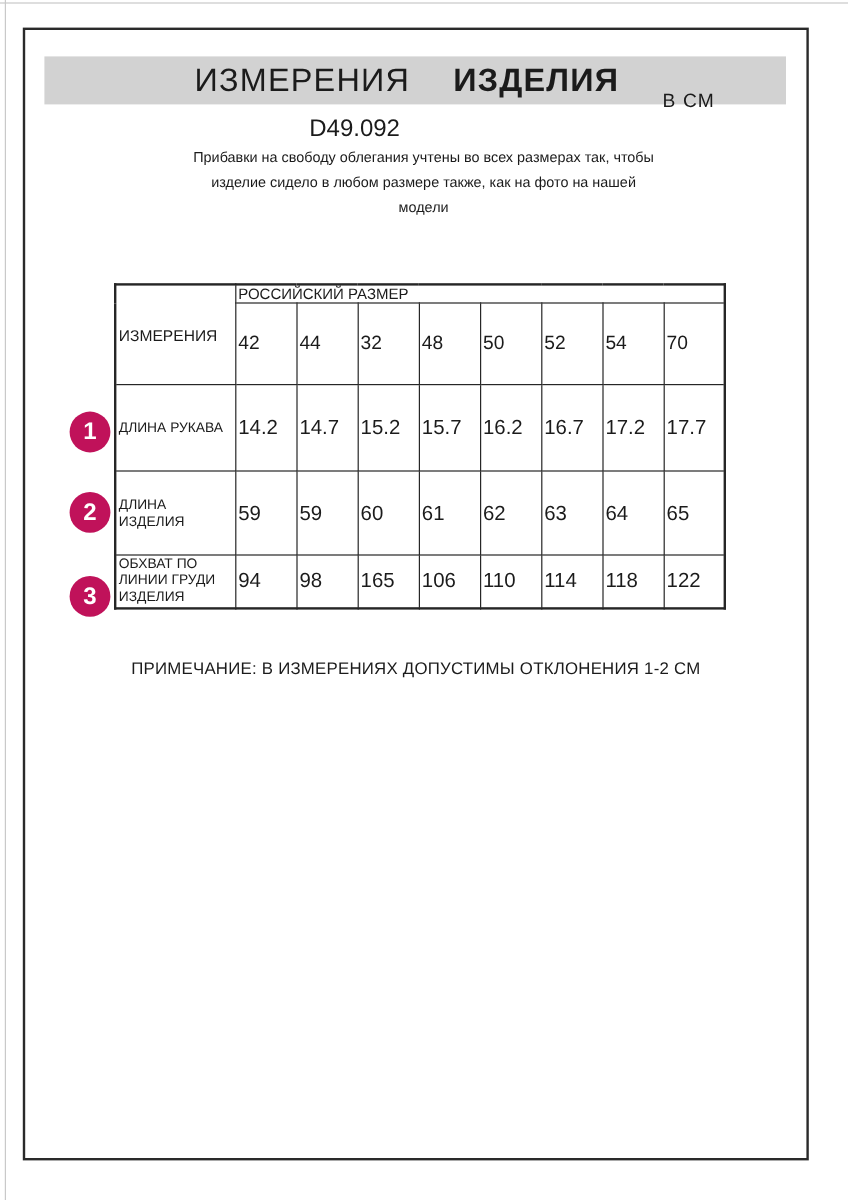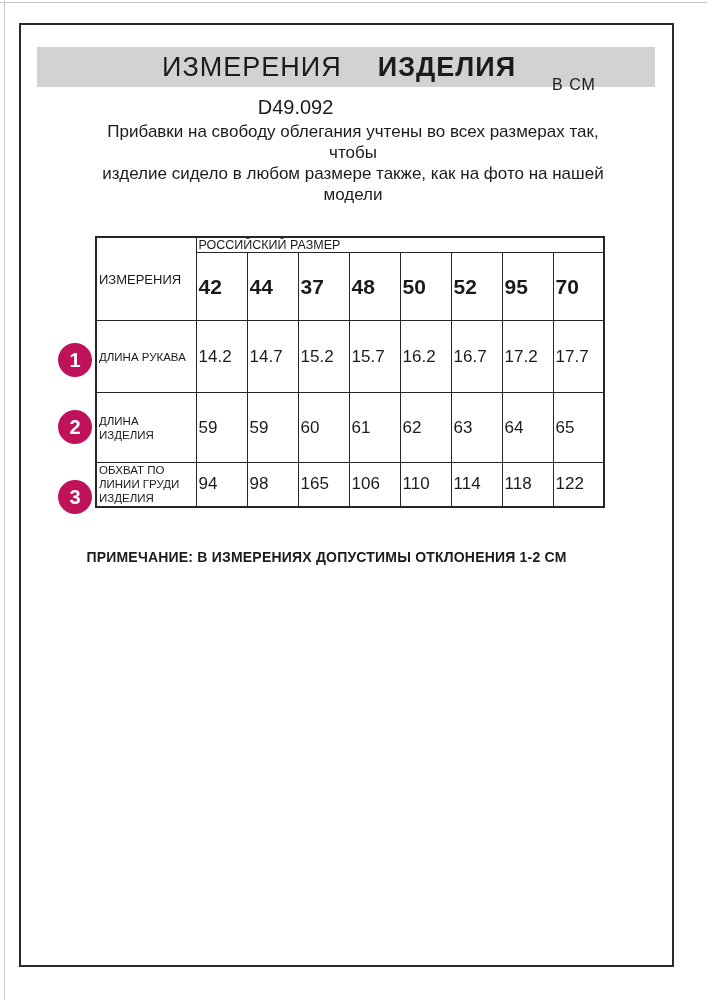--- a/index.html
+++ b/index.html
@@ -16,49 +16,49 @@
   }
   .title-reg{font-size:27px;font-weight:400;letter-spacing:1px;white-space:nowrap;}
   .title-bold{font-size:27px;font-weight:700;letter-spacing:1px;white-space:nowrap;}
   .title-units{font-size:16px;font-weight:400;letter-spacing:1px;white-space:nowrap;position:relative;top:2px;margin-top:32px;}
   .product-code{
     position:absolute;left:19px;top:96px;width:521px;padding-left:32px;box-sizing:border-box;
     text-align:center;font-size:20px;
   }
   .description{
     position:absolute;left:83px;top:121px;width:540px;text-align:center;
-    font-size:17px;line-height:21px;white-space:pre-line;
+    font-size:12px;line-height:21px;white-space:pre-line;
   }
   .meas-table{
     position:absolute;left:95px;top:236px;width:508px;
     border-collapse:collapse;table-layout:fixed;
   }
   .meas-table td{
     border:1.5px solid #262626;text-align:left;vertical-align:middle;
     padding:0 2px;box-sizing:border-box;
   }
   .meas-table{border:2px solid #262626;}
   tr.group-row{height:15px;}
   tr.sizes-row{height:68px;}
   tr.row-0{height:72px;}
   tr.row-1{height:70px;}
   tr.row-2{height:44px;}
   .corner-cell{font-size:13px;}
   .group-cell{font-size:12.5px;height:15px;padding:1px 0;}
-  .size-cell{font-size:21px;font-weight:700;}
+  .size-cell{font-size:16px;font-weight:400;}
   .label-cell{font-size:11.5px;white-space:pre-line;line-height:14px;}
   .value-cell{font-size:17px;}
   .badge{
     position:absolute;left:58px;width:34px;height:34px;border-radius:50%;
     color:#ffffff;font-size:20px;font-weight:700;
     display:flex;align-items:center;justify-content:center;
   }
   .note{
     position:absolute;left:20px;top:549px;width:613px;text-align:center;
-    font-size:14px;font-weight:700;letter-spacing:.2px;
+    font-size:14px;font-weight:400;letter-spacing:.2px;padding-left:20px;
   }
 </style>
 </head>
 <body>
 
 <div class="artifact-top"></div>
 <div class="artifact-left"></div>
 
 <div class="frame"></div>
 
@@ -87,25 +87,25 @@
       <col style="width: 51px;">
     </colgroup>
   <tbody id="tb">
       <tr class="group-row">
         <td rowspan="2" class="corner-cell">ИЗМЕРЕНИЯ</td>
         <td colspan="8" class="group-cell">РОССИЙСКИЙ РАЗМЕР</td>
       </tr>
       <tr class="sizes-row">
         <td class="size-cell">42</td>
         <td class="size-cell">44</td>
-        <td class="size-cell">37</td>
+        <td class="size-cell">32</td>
         <td class="size-cell">48</td>
         <td class="size-cell">50</td>
         <td class="size-cell">52</td>
-        <td class="size-cell">95</td>
+        <td class="size-cell">54</td>
         <td class="size-cell">70</td>
       </tr>
       <tr class="row-0">
         <td class="label-cell">ДЛИНА РУКАВА</td>
         <td class="value-cell">14.2</td>
         <td class="value-cell">14.7</td>
         <td class="value-cell">15.2</td>
         <td class="value-cell">15.7</td>
         <td class="value-cell">16.2</td>
         <td class="value-cell">16.7</td>

